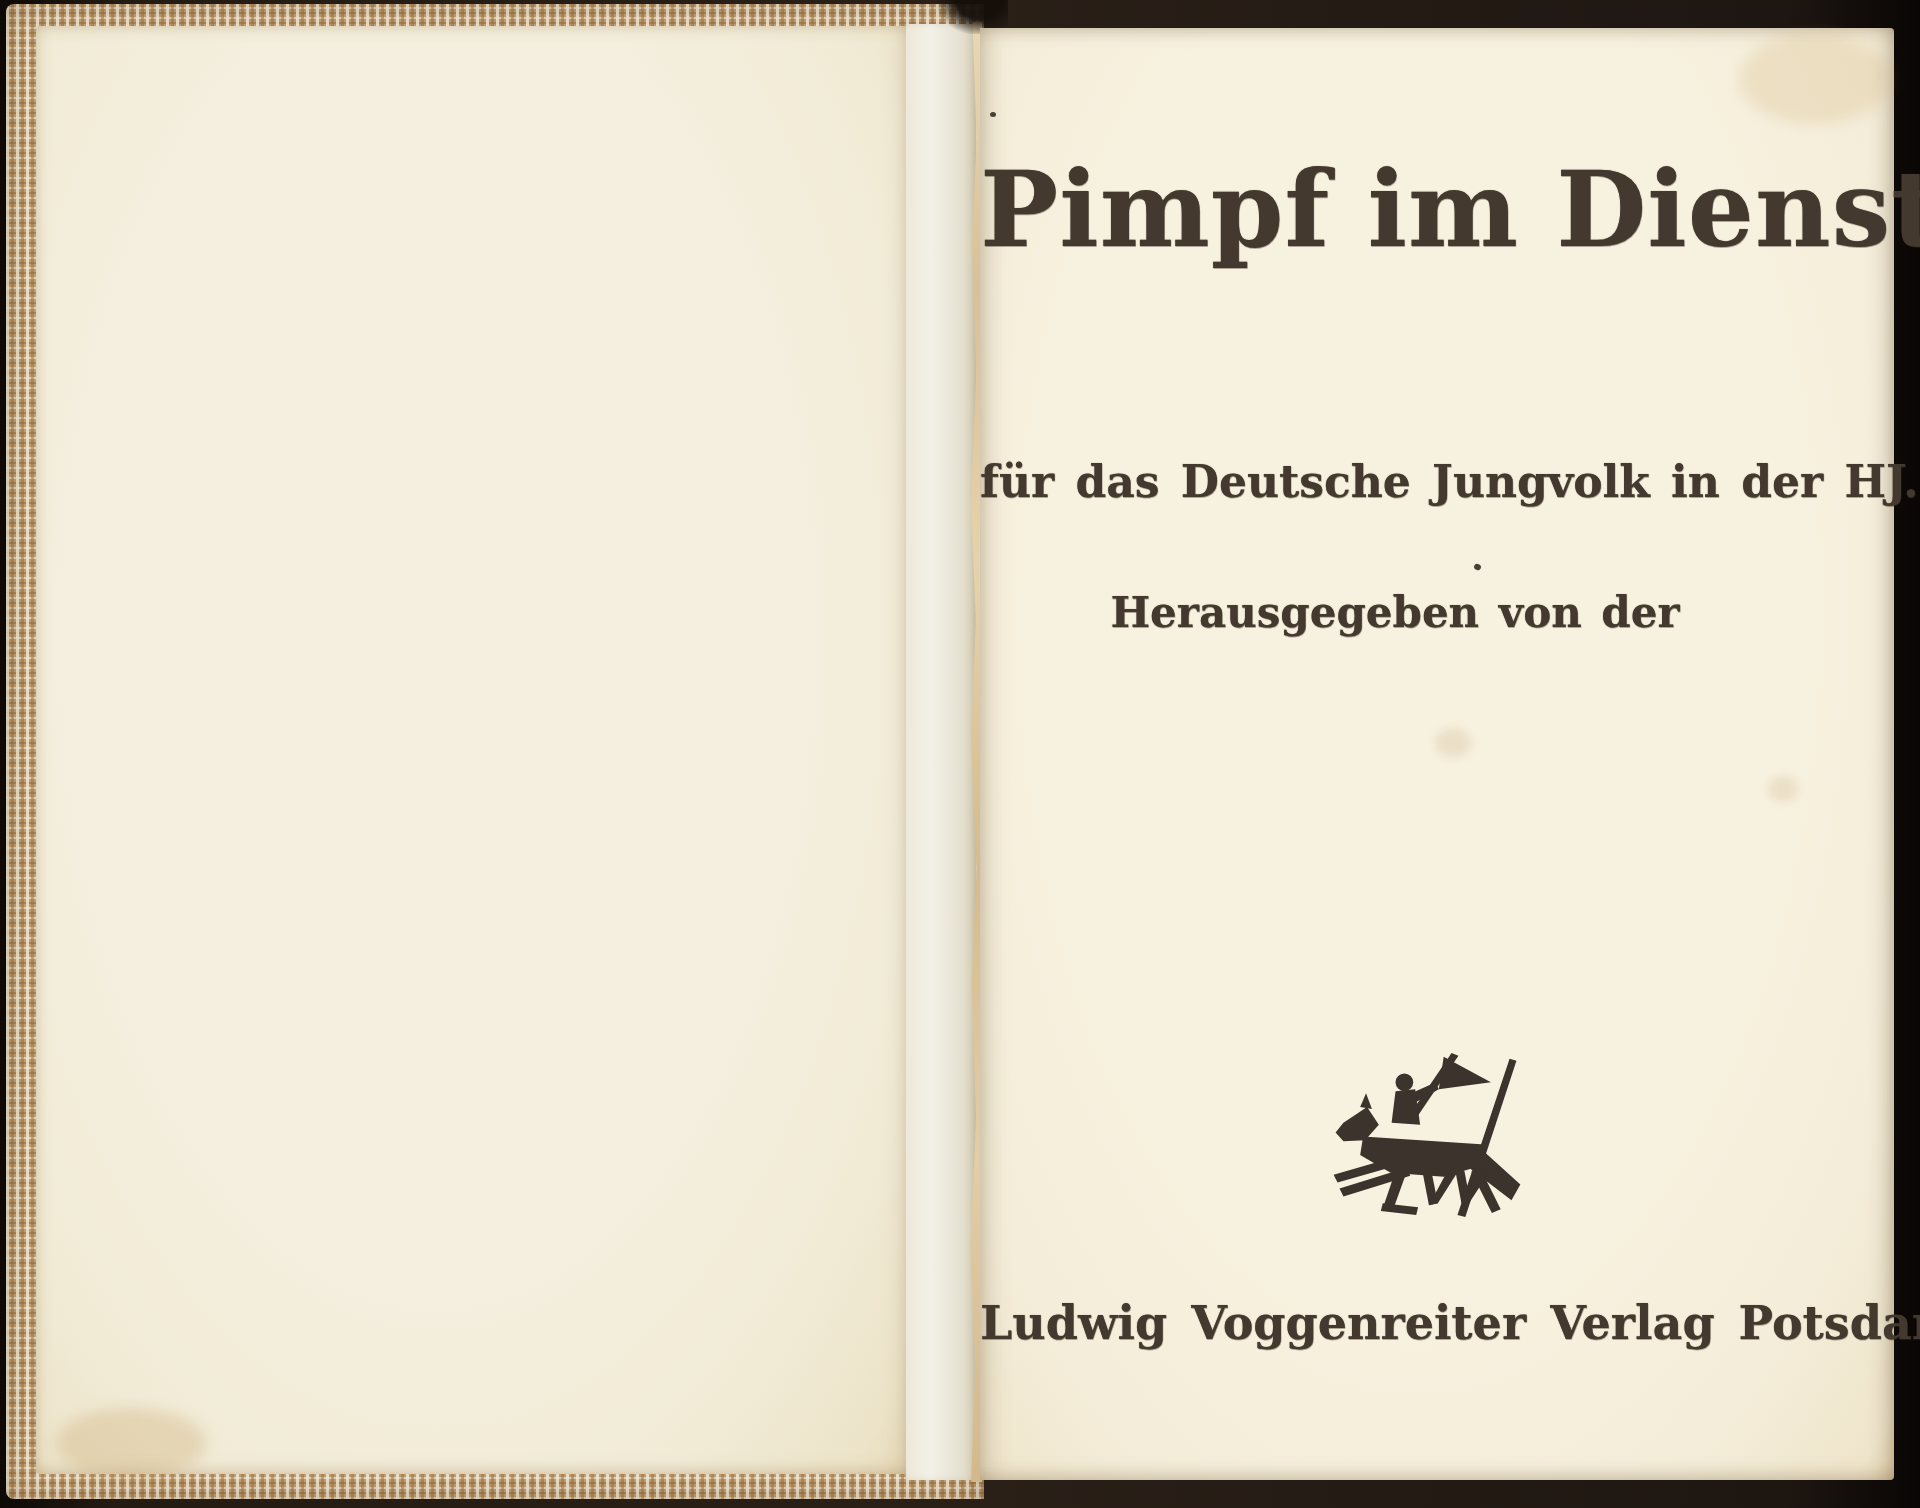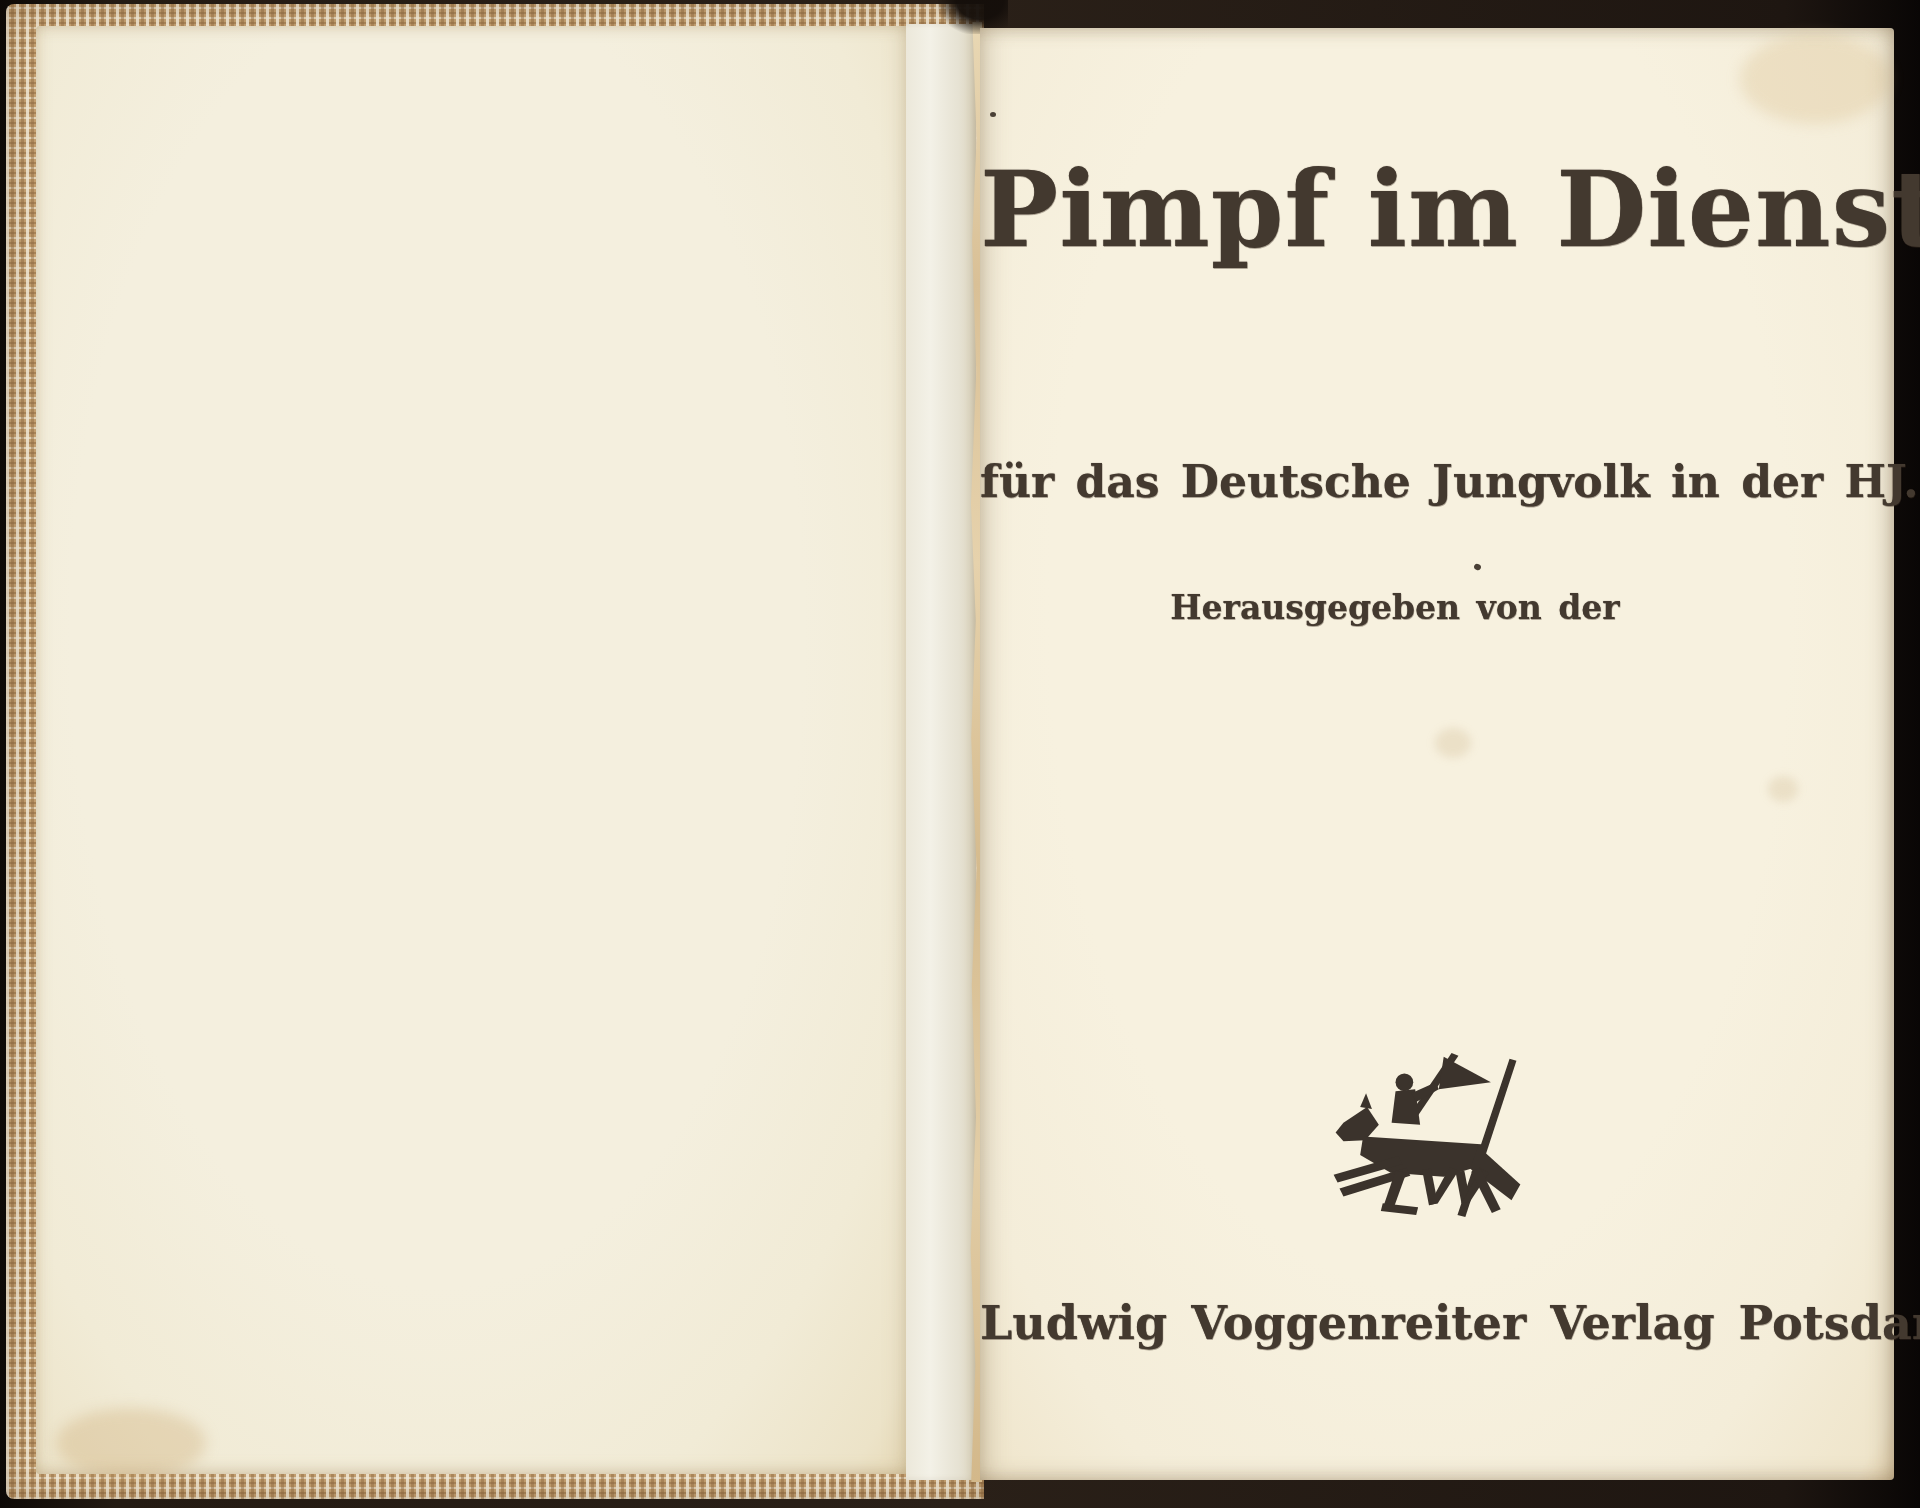--- a/index.html
+++ b/index.html
@@ -63,21 +63,21 @@
   .content{position:absolute;left:0;top:0;width:830px;height:100%;}
   .line{
     position:absolute;left:0;width:100%;text-align:center;
     color:#43392f;font-weight:bold;
     text-shadow:0 0 1px rgba(62,50,38,.55), 0.5px 0.5px 0 rgba(62,50,38,.35);
     white-space:nowrap;
   }
   .title{top:104px;font-size:104px;letter-spacing:1px;margin-top:16px;}
   .sub1{top:372px;font-size:44px;}
   .sub2{top:428px;font-size:44px;word-spacing:6px;}
-  .ed1{top:560px;font-size:33px;word-spacing:5px;}
+  .ed1{top:560px;font-size:42px;word-spacing:5px;}
   .ed2{top:620px;font-size:42px;letter-spacing:1px;}
   .imprint{top:1268px;font-size:46px;word-spacing:8px;}
   .logo{position:absolute;left:352px;top:1018px;width:190px;height:172px;}
   .logo svg{width:100%;height:100%;}
   
   .stain{position:absolute;border-radius:50%;filter:blur(7px);pointer-events:none;}
   .stain.a{left:20px;top:1382px;width:150px;height:70px;background:rgba(196,158,96,.28);}
   .stain.b{left:760px;top:6px;width:150px;height:90px;background:rgba(205,170,105,.22);}
   .stain.c{left:455px;top:700px;width:36px;height:30px;background:rgba(185,150,95,.18);filter:blur(4px);}
   .stain.d{left:788px;top:748px;width:30px;height:26px;background:rgba(185,150,95,.18);filter:blur(4px);}

